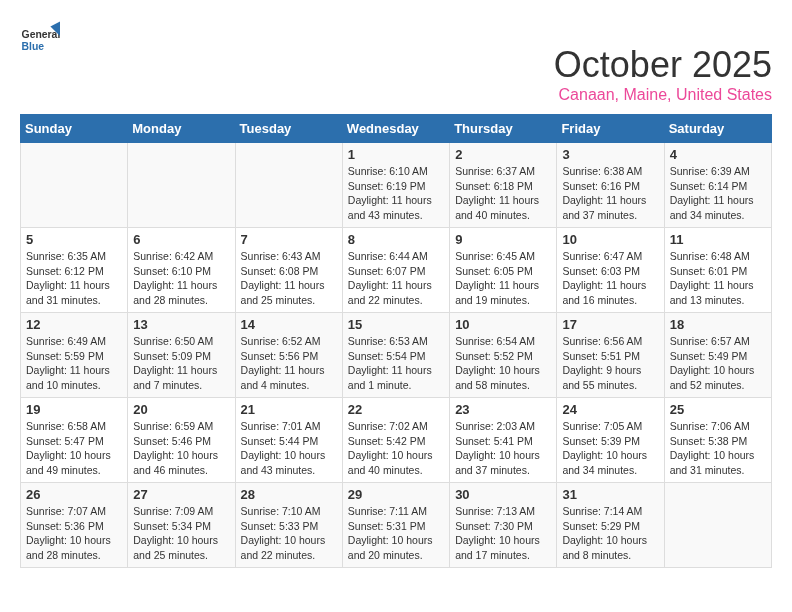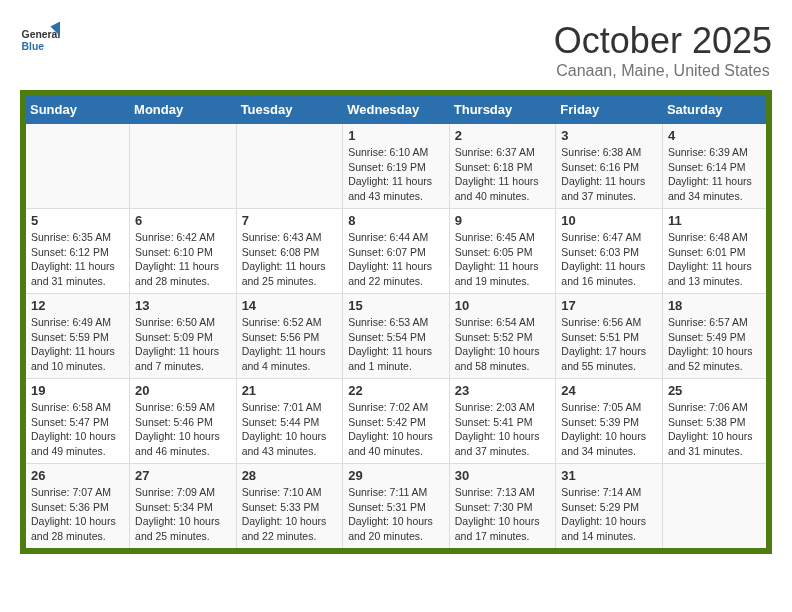--- a/index.html
+++ b/index.html
@@ -22,35 +22,36 @@
       font-size: 18px;
       font-weight: bold;
       color: #2c5f8a;
     }
     .logo-icon {
       width: 40px;
       height: 40px;
       margin-right: 4px;
     }
     .title-block {
-      text-align: center;
+      text-align: right;
+      margin-top: 24px;
     }
     .month-title {
       font-size: 36px;
       color: #333;
       font-weight: normal;
     }
     .location {
       font-size: 16px;
-      color: #737373;
+      color: #ec4899;
     }
     table {
       width: 100%;
       border-collapse: collapse;
-      border: 6px solid #4d7c0f;
+      border: 1px solid #4d7c0f;
     }
     thead tr th {
       background-color: #2c6fad;
       color: #fff;
       padding: 6px 4px;
       font-size: 13px;
       text-align: left;
       border: 1px solid #2c6fad;
     }
     tbody tr td {
@@ -175,21 +176,21 @@
         <td>
           <span class="day-number">15</span>
           <div class="day-info"><span>Sunrise: 6:53 AM</span><br><span>Sunset: 5:54 PM</span><br><span>Daylight: 11 hours and 1 minute.</span></div>
         </td>
         <td>
           <span class="day-number">10</span>
           <div class="day-info"><span>Sunrise: 6:54 AM</span><br><span>Sunset: 5:52 PM</span><br><span>Daylight: 10 hours and 58 minutes.</span></div>
         </td>
         <td>
           <span class="day-number">17</span>
-          <div class="day-info"><span>Sunrise: 6:56 AM</span><br><span>Sunset: 5:51 PM</span><br><span>Daylight: 17 hours and 55 minutes.</span></div>
+          <div class="day-info"><span>Sunrise: 6:56 AM</span><br><span>Sunset: 5:51 PM</span><br><span>Daylight: 9 hours and 55 minutes.</span></div>
         </td>
         <td>
           <span class="day-number">18</span>
           <div class="day-info"><span>Sunrise: 6:57 AM</span><br><span>Sunset: 5:49 PM</span><br><span>Daylight: 10 hours and 52 minutes.</span></div>
         </td>
       </tr>
       <tr>
         <td>
           <span class="day-number">19</span>
           <div class="day-info"><span>Sunrise: 6:58 AM</span><br><span>Sunset: 5:47 PM</span><br><span>Daylight: 10 hours and 49 minutes.</span></div>
@@ -235,18 +236,18 @@
         <td>
           <span class="day-number">29</span>
           <div class="day-info"><span>Sunrise: 7:11 AM</span><br><span>Sunset: 5:31 PM</span><br><span>Daylight: 10 hours and 20 minutes.</span></div>
         </td>
         <td>
           <span class="day-number">30</span>
           <div class="day-info"><span>Sunrise: 7:13 AM</span><br><span>Sunset: 7:30 PM</span><br><span>Daylight: 10 hours and 17 minutes.</span></div>
         </td>
         <td>
           <span class="day-number">31</span>
-          <div class="day-info"><span>Sunrise: 7:14 AM</span><br><span>Sunset: 5:29 PM</span><br><span>Daylight: 10 hours and 14 minutes.</span></div>
+          <div class="day-info"><span>Sunrise: 7:14 AM</span><br><span>Sunset: 5:29 PM</span><br><span>Daylight: 10 hours and 8 minutes.</span></div>
         </td>
         <td></td>
       </tr>
     </tbody>
 </table>
 
 </body></html>

